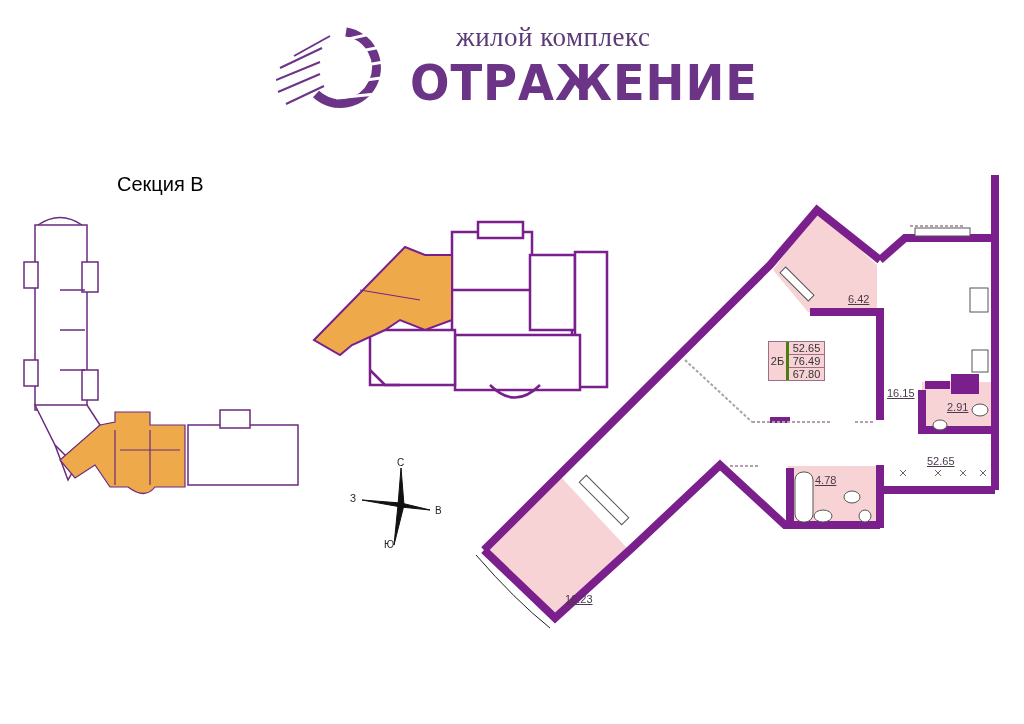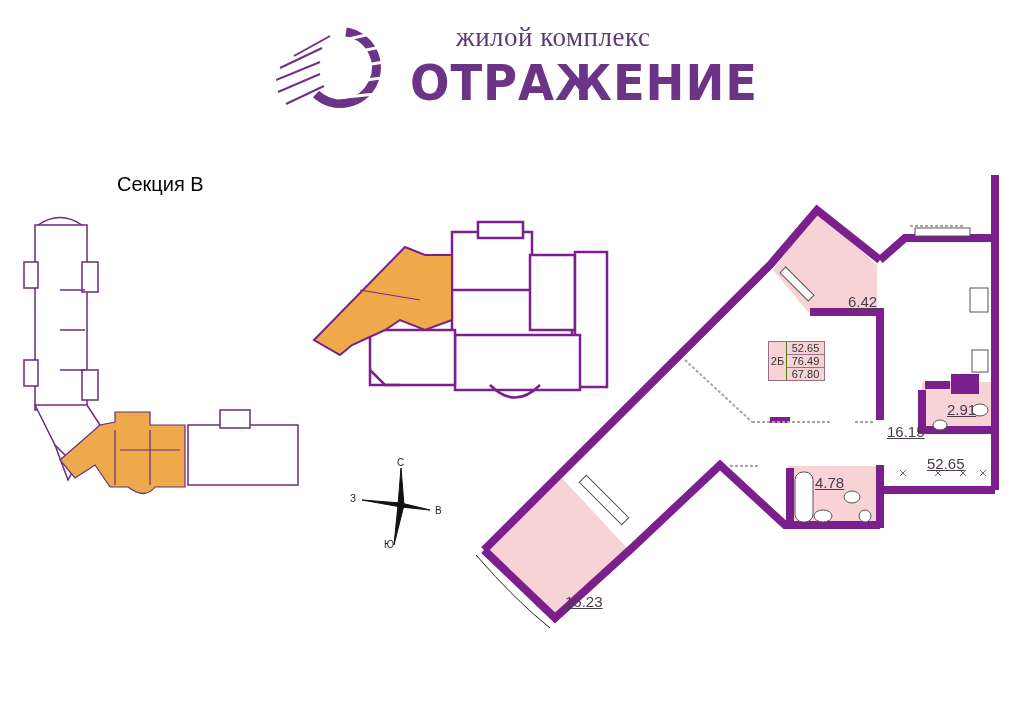--- a/index.html
+++ b/index.html
@@ -2,23 +2,23 @@
 <html><head>
 <meta charset="utf-8">
 <style>
   html, body { margin:0; padding:0; background:#ffffff; }
   body { width:1024px; height:724px; position:relative; overflow:hidden; font-family:"Liberation Sans", sans-serif; }
   .abs { position:absolute; }
   .logo-sub { left:456px; top:22px; font-family:Liberation Serif, serif; font-size:27px; color:#5c3a78; letter-spacing:0.5px; }
   .logo-main { left:410px; top:54px; font-family:"DejaVu Sans", sans-serif; font-weight:bold; font-size:50px; color:#6b3486; letter-spacing:1px; transform:scaleX(0.93); transform-origin:left top; }
   .section-title { left:117px; top:173px; font-size:20px; color:#000000; }
   .svg-layer { left:0; top:0; }
-  .lbl { position:absolute; font-size:15px; color:#4a3a4a; text-decoration:underline;text-align:right; }
+  .lbl { position:absolute; font-size:11px; color:#4a3a4a; text-decoration:underline;text-align:right; }
   .card { position:absolute; left:768px; top:341px; width:55px; height:38px; border:1px solid #9b6f87; background:#f8d3d6; display:flex; }
-  .card .type { width:17px; border-right:1px solid #4d7c0f; font-size:11px; display:flex; align-items:center; justify-content:center; color:#333; }
+  .card .type { width:17px; border-right:3px solid #4d7c0f; font-size:11px; display:flex; align-items:center; justify-content:center; color:#333; }
   .card .vals { flex:1; display:flex; flex-direction:column; }
   .card .vals span { flex:1; font-size:11px; line-height:12px; text-align:center; color:#333; border-bottom:1px solid #9b6f87; }
   .card .vals span:last-child { border-bottom:none; }
   .compass-l { position:absolute; font-size:10px; color:#222; }
 </style>
 </head>
 <body>
 
 <div class="abs" style="left:276px;top:22px;width:120px;height:88px;">
   <svg width="120" height="88" viewBox="0 0 120 88">
@@ -159,21 +159,21 @@
 
   <g stroke="#111" fill="#111">
     <polygon points="401,468 404,505 398,505"></polygon>
     <polygon points="398,505 404,505 394,545"></polygon>
     <polygon points="362,500 401,503 401,507"></polygon>
     <polygon points="401,503 401,507 430,510"></polygon>
   </g>
 </svg>
 
 <div class="lbl" style="left:848px;top:293px;">6.42</div>
-<div class="lbl" style="left:887px;top:387px;margin-top:36px;">16.15</div>
+<div class="lbl" style="left:887px;top:387px;">16.15</div>
 <div class="lbl" style="left:933px;top:401px;margin-left:14px;">2.91</div>
 <div class="lbl" style="left:815px;top:474px;">4.78</div>
 <div class="lbl" style="left:927px;top:455px;">52.65</div>
 <div class="lbl" style="left:565px;top:593px;">16.23</div>
 
 <div class="card">
   <div class="type">2Б</div>
   <div class="vals">
     <span>52.65</span>
     <span>76.49</span>

